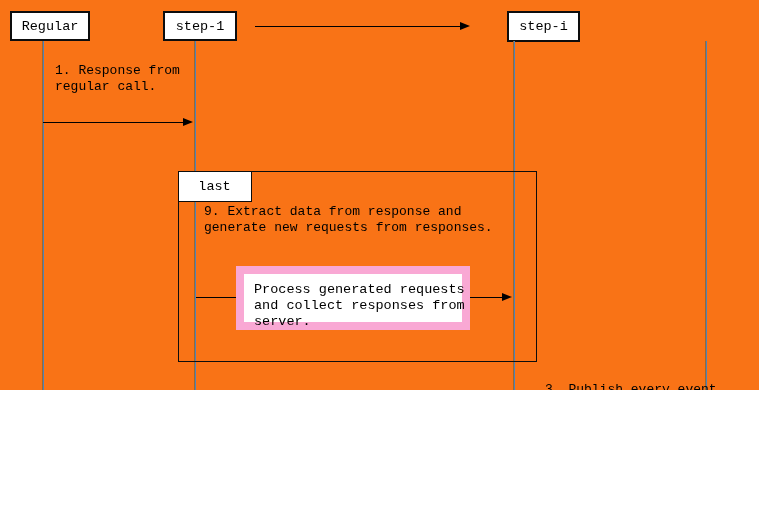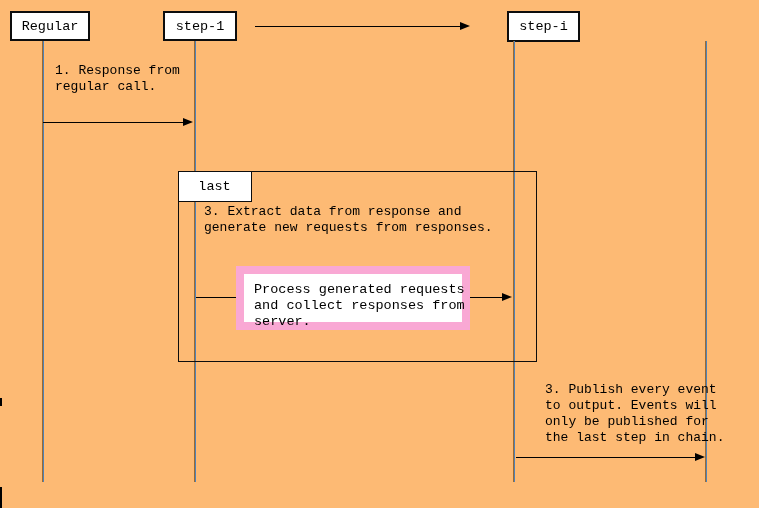--- a/index.html
+++ b/index.html
@@ -1,18 +1,18 @@
 <!DOCTYPE html>
 <html><head>
 <meta charset="utf-8">
 <style>
   * { margin:0; padding:0; box-sizing:border-box; }
   html,body { background:#fff; }
   .canvas {
-    position:relative; width:759px; height:508px; background:#fdba74;
+    position:relative; width:759px; height:390px; background:#f97316;
     font-family:"Liberation Mono","DejaVu Sans Mono",monospace;
     color:#000; overflow:hidden;
   }
   .node {
     position:absolute; border:2px solid #0d0d0d; background:#fff;
     display:flex; align-items:center; justify-content:center;
     font-size:13.5px; letter-spacing:0;
   }
   .lifeline {
     position:absolute; width:2px; top:41px; height:441px;
@@ -62,21 +62,21 @@
   <div class="note" style="left:55px; top:63px;">1. Response from
 regular call.</div>
   <div class="arrow" style="left:43px; top:122px; width:140px;">
     <span class="head"></span>
   </div>
 
   <div class="loop-frame" style="left:178px; top:171px; width:359px; height:191px;">
     <div class="loop-label">last</div>
   </div>
 
-  <div class="note" style="left:204px; top:204px;">3. Extract data from response and
+  <div class="note" style="left:204px; top:204px;">9. Extract data from response and
 generate new requests from responses.</div>
 
   <div class="process" style="left:236px; top:266px; width:234px; height:64px;">Process generated requests
 and collect responses from
 server.</div>
 
   <div class="plain-line" style="left:196px; top:297px; width:40px;"></div>
 
   <div class="arrow" style="left:470px; top:297px; width:32px;">
     <span class="head"></span>

